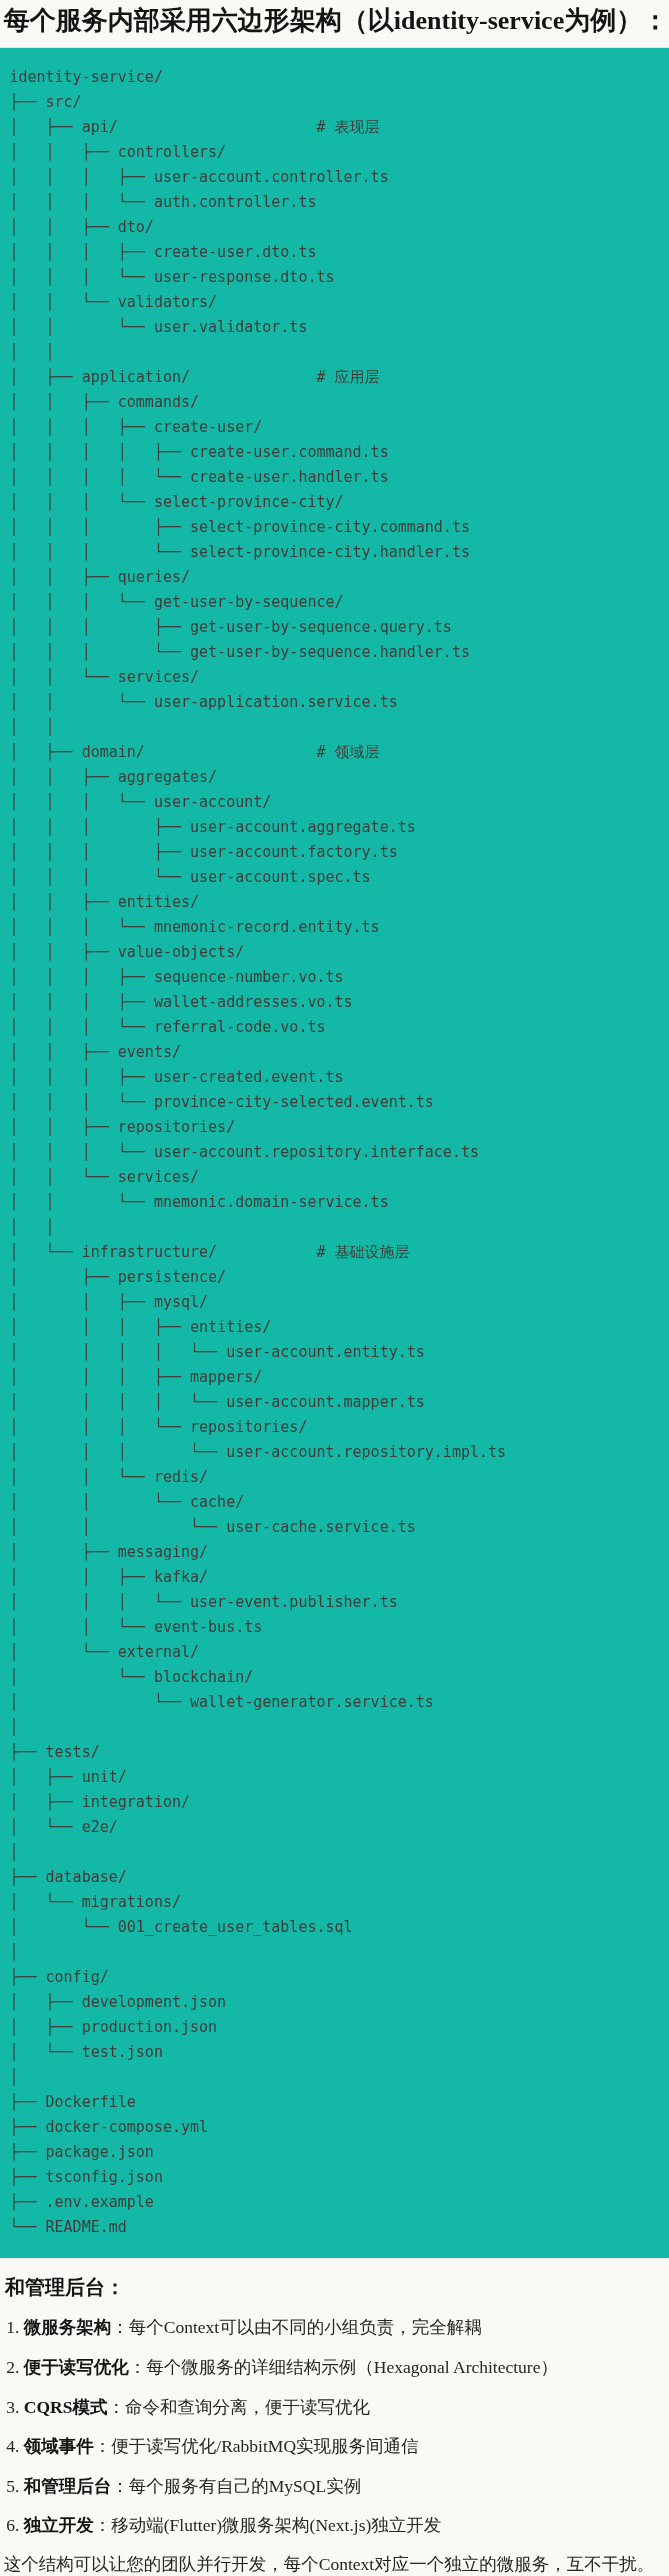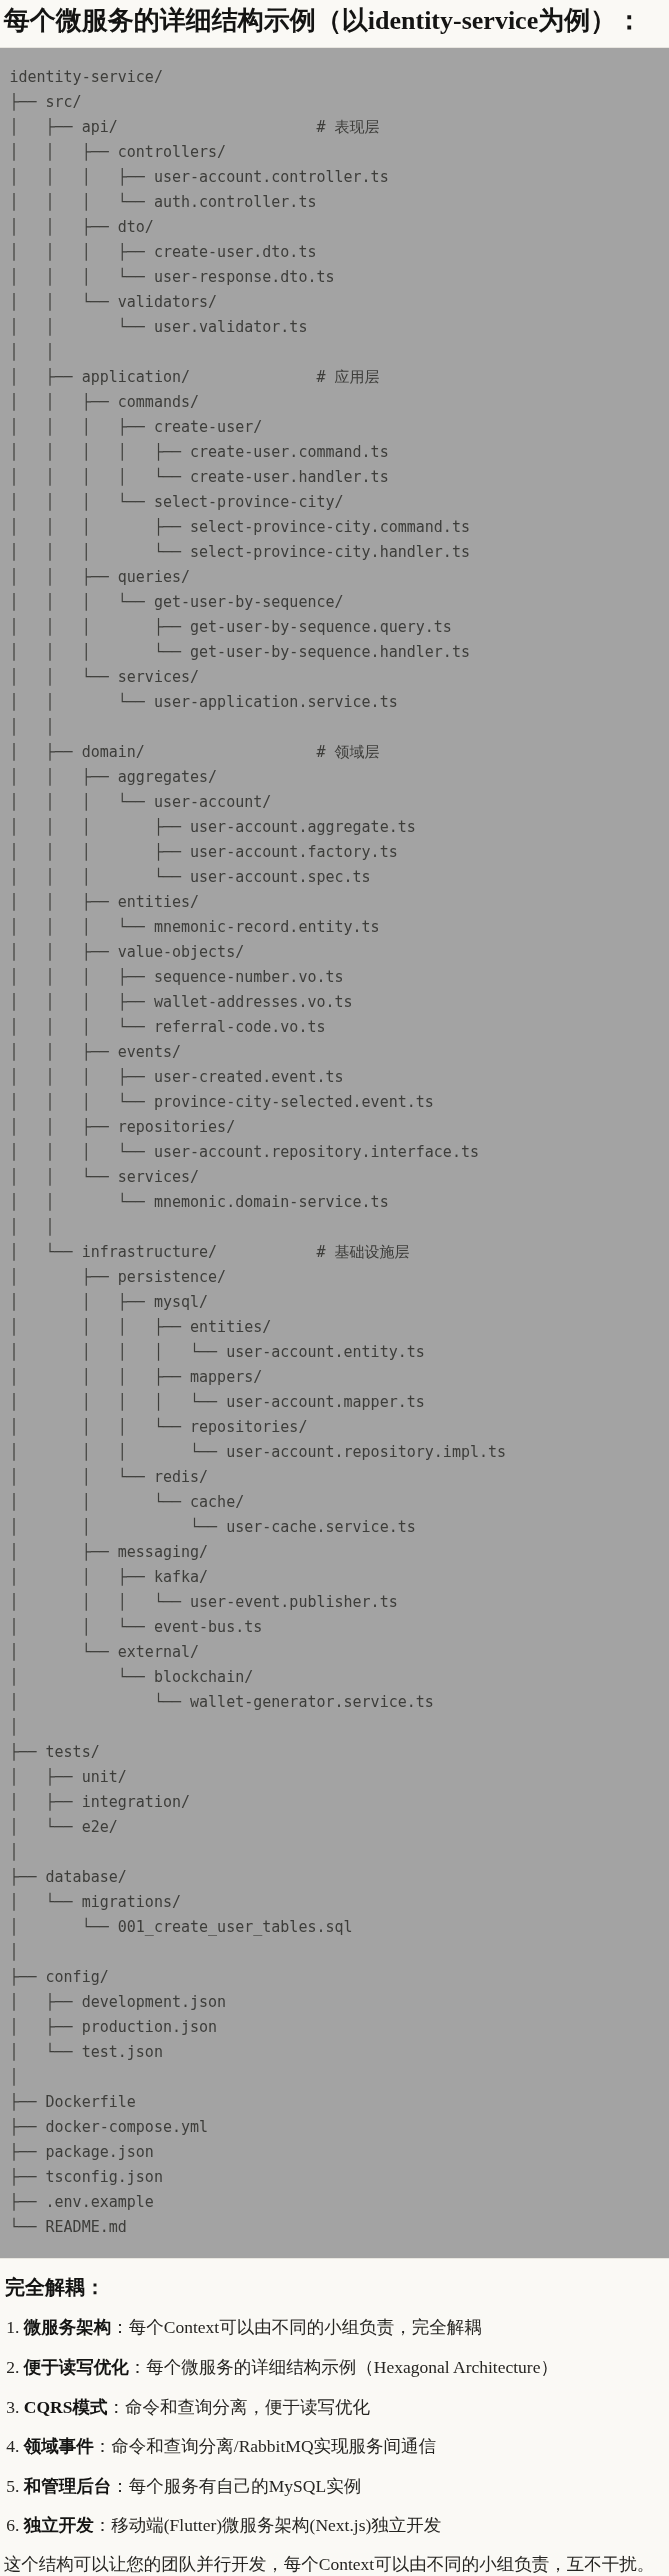--- a/index.html
+++ b/index.html
@@ -15,21 +15,21 @@
   }
   .page-title {
     font-size: 26px;
     font-weight: bold;
     line-height: 31px;
     color: #141413;
     margin: 0 5px 10.6px 3.8px;
     white-space: nowrap;
   }
   .code-block {
-    background: #a3a3a3;
+    background: #14b8a6;
     border-top: 0.6px solid #e8e6e0;
     border-bottom: 0.6px solid #e8e6e0;
     padding: 17.5px 9.4px;
     box-sizing: border-box;
   }
   .tree {
     margin: 0;
     font-family: "DejaVu Sans Mono", "Liberation Mono", monospace;
     font-size: 15px;
     line-height: 25px;
@@ -61,21 +61,21 @@
     font-size: 17.5px;
     line-height: 24px;
     margin: 15px 5px 0 3.8px;
     color: #262522;
     white-space: nowrap;
   }
 </style>
 </head>
 <body>
 
-<h1 class="page-title">每个微服务的详细结构示例（以identity-service为例）：</h1>
+<h1 class="page-title">每个服务内部采用六边形架构（以identity-service为例）：</h1>
 
 <div class="code-block">
   <pre class="tree">identity-service/
 ├── src/
 │   ├── api/                      # 表现层
 │   │   ├── controllers/
 │   │   │   ├── user-account.controller.ts
 │   │   │   └── auth.controller.ts
 │   │   ├── dto/
 │   │   │   ├── create-user.dto.ts
@@ -153,28 +153,28 @@
 │   └── test.json
 │
 ├── Dockerfile
 ├── docker-compose.yml
 ├── package.json
 ├── tsconfig.json
 ├── .env.example
 └── README.md</pre>
 </div>
 
-<h2 class="notes-heading">完全解耦：</h2>
+<h2 class="notes-heading">和管理后台：</h2>
 
 <div class="note-item"><span>1. </span><span class="term">微服务架构</span><span>：每个Context可以由不同的小组负责，完全解耦</span></div>
 
 <div class="note-item"><span>2. </span><span class="term">便于读写优化</span><span>：每个微服务的详细结构示例（Hexagonal Architecture）</span></div>
 
 <div class="note-item"><span>3. </span><span class="term">CQRS模式</span><span>：命令和查询分离，便于读写优化</span></div>
 
-<div class="note-item"><span>4. </span><span class="term">领域事件</span><span>：命令和查询分离/RabbitMQ实现服务间通信</span></div>
+<div class="note-item"><span>4. </span><span class="term">领域事件</span><span>：便于读写优化/RabbitMQ实现服务间通信</span></div>
 
 <div class="note-item"><span>5. </span><span class="term">和管理后台</span><span>：每个服务有自己的MySQL实例</span></div>
 
 <div class="note-item"><span>6. </span><span class="term">独立开发</span><span>：移动端(Flutter)微服务架构(Next.js)独立开发</span></div>
 
-<p class="closing-paragraph">这个结构可以让您的团队并行开发，每个Context可以由不同的小组负责，互不干扰。</p>
+<p class="closing-paragraph">这个结构可以让您的团队并行开发，每个Context对应一个独立的微服务，互不干扰。</p>
 
 
 </body></html>

